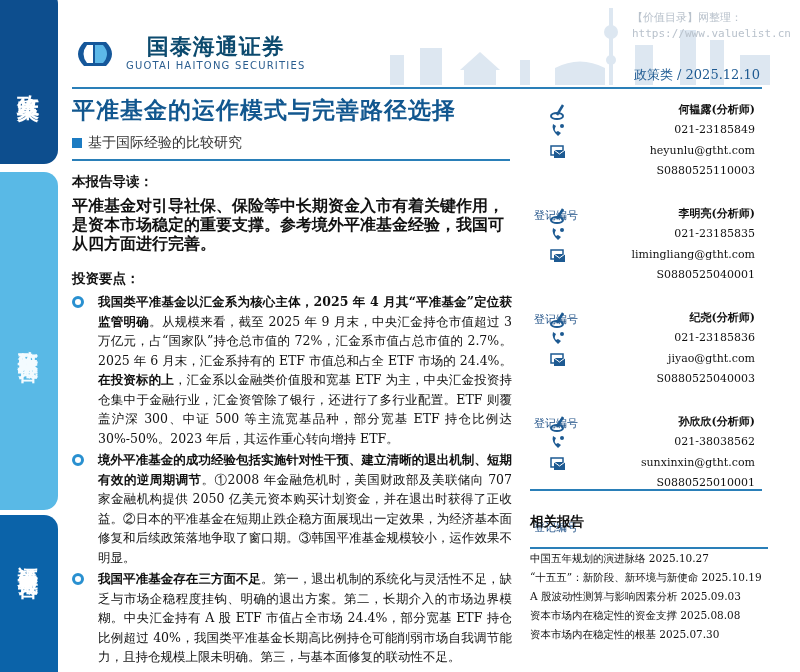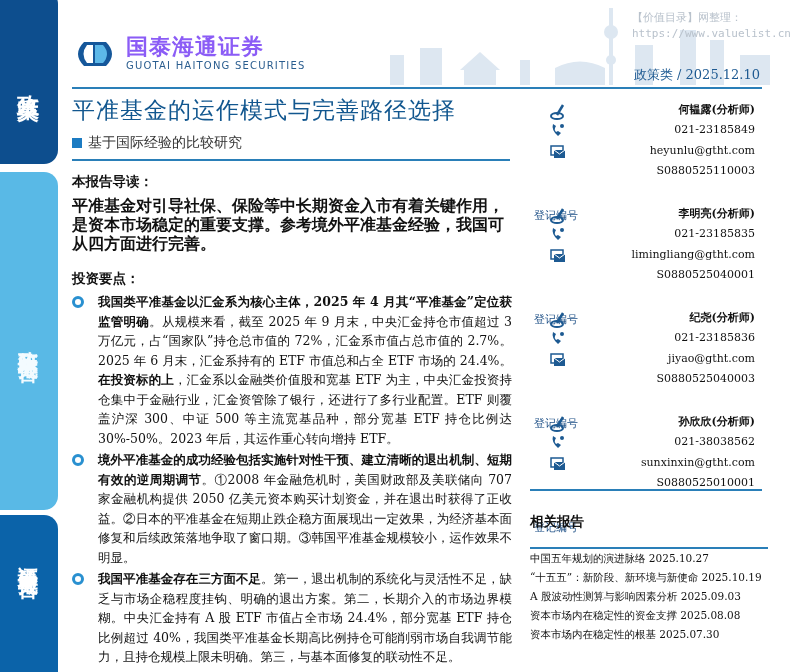--- a/index.html
+++ b/index.html
@@ -12,31 +12,31 @@
   .tab-top { top:-10px; height:174px; background:#0d4e8e; }
   .tab-top .vtext { font-size:22px; margin-top:8px; }
   .tab-mid { top:172px; height:338px; background:#59b9e6; }
   .tab-mid .vtext { font-size:20px; color:#f3fbff; }
   .tab-bot { top:515px; height:170px; background:#0b63a9; align-items:flex-start; padding-top:36px; }
   .tab-bot .vtext { font-size:20px; }
 
   
   .logo { position:absolute; left:72px; top:36px; display:flex; align-items:center; }
   .logo-mark { width:46px; height:28px; position:relative; }
-  .logo-cn { font-family:"DejaVu Sans",sans-serif; font-weight:bold; font-size:22px; color:#8b5cf6; letter-spacing:1px; line-height:22px; }
+  .logo-cn { font-family:"DejaVu Sans",sans-serif; font-weight:bold; font-size:22px; color:#0c4a6e; letter-spacing:1px; line-height:22px;text-align:center; }
   .logo-en { font-family:"DejaVu Sans",sans-serif; font-size:10px; color:#2a5d8f; letter-spacing:1.2px; margin-top:2px; }
   .logo-text { margin-left:8px; display:flex; flex-direction:column; }
 
   .skyline { position:absolute; left:380px; top:0; width:420px; height:88px; }
   .watermark { position:absolute; left:632px; top:10px; font-size:11px; color:#b9c2cc; font-family:"DejaVu Sans Mono",monospace; line-height:16px; }
   .header-meta { position:absolute; right:40px; top:66px; font-size:13px; color:#1e5a92; }
 
   .rule { position:absolute; height:2px; background:#2a7fb8; }
 
-  .title { position:absolute; left:72px; top:95px; font-size:23px; font-weight:normal; color:#12578f; letter-spacing:1px; font-family:"DejaVu Serif",serif; }
+  .title { position:absolute; left:72px; top:95px; font-size:23px; font-weight:bold; color:#12578f; letter-spacing:1px; font-family:"DejaVu Serif",serif; }
   .subtitle { position:absolute; left:72px; top:134px; font-size:14px; color:#333; display:flex; align-items:center; }
   .subtitle .sq { width:10px; height:10px; background:#1c7bc2; margin-right:6px; }
 
   
   .main { position:absolute; left:72px; top:172px; width:440px; font-size:12.5px; line-height:19.5px; }
   .section-h { font-weight:bold; font-size:13.5px; margin-bottom:4px; }
   .intro { font-weight:bold; font-size:16px; line-height:19px; margin-bottom:16px; }
   .bullet { position:relative; padding-left:26px; text-align:justify; margin-top:2px; }
   .bullet .dot { position:absolute; left:0; top:4px; width:12px; height:12px; border-radius:50%; border:3px solid #2990d0; background:#fff; }
   .bullet b { font-weight:bold; }

